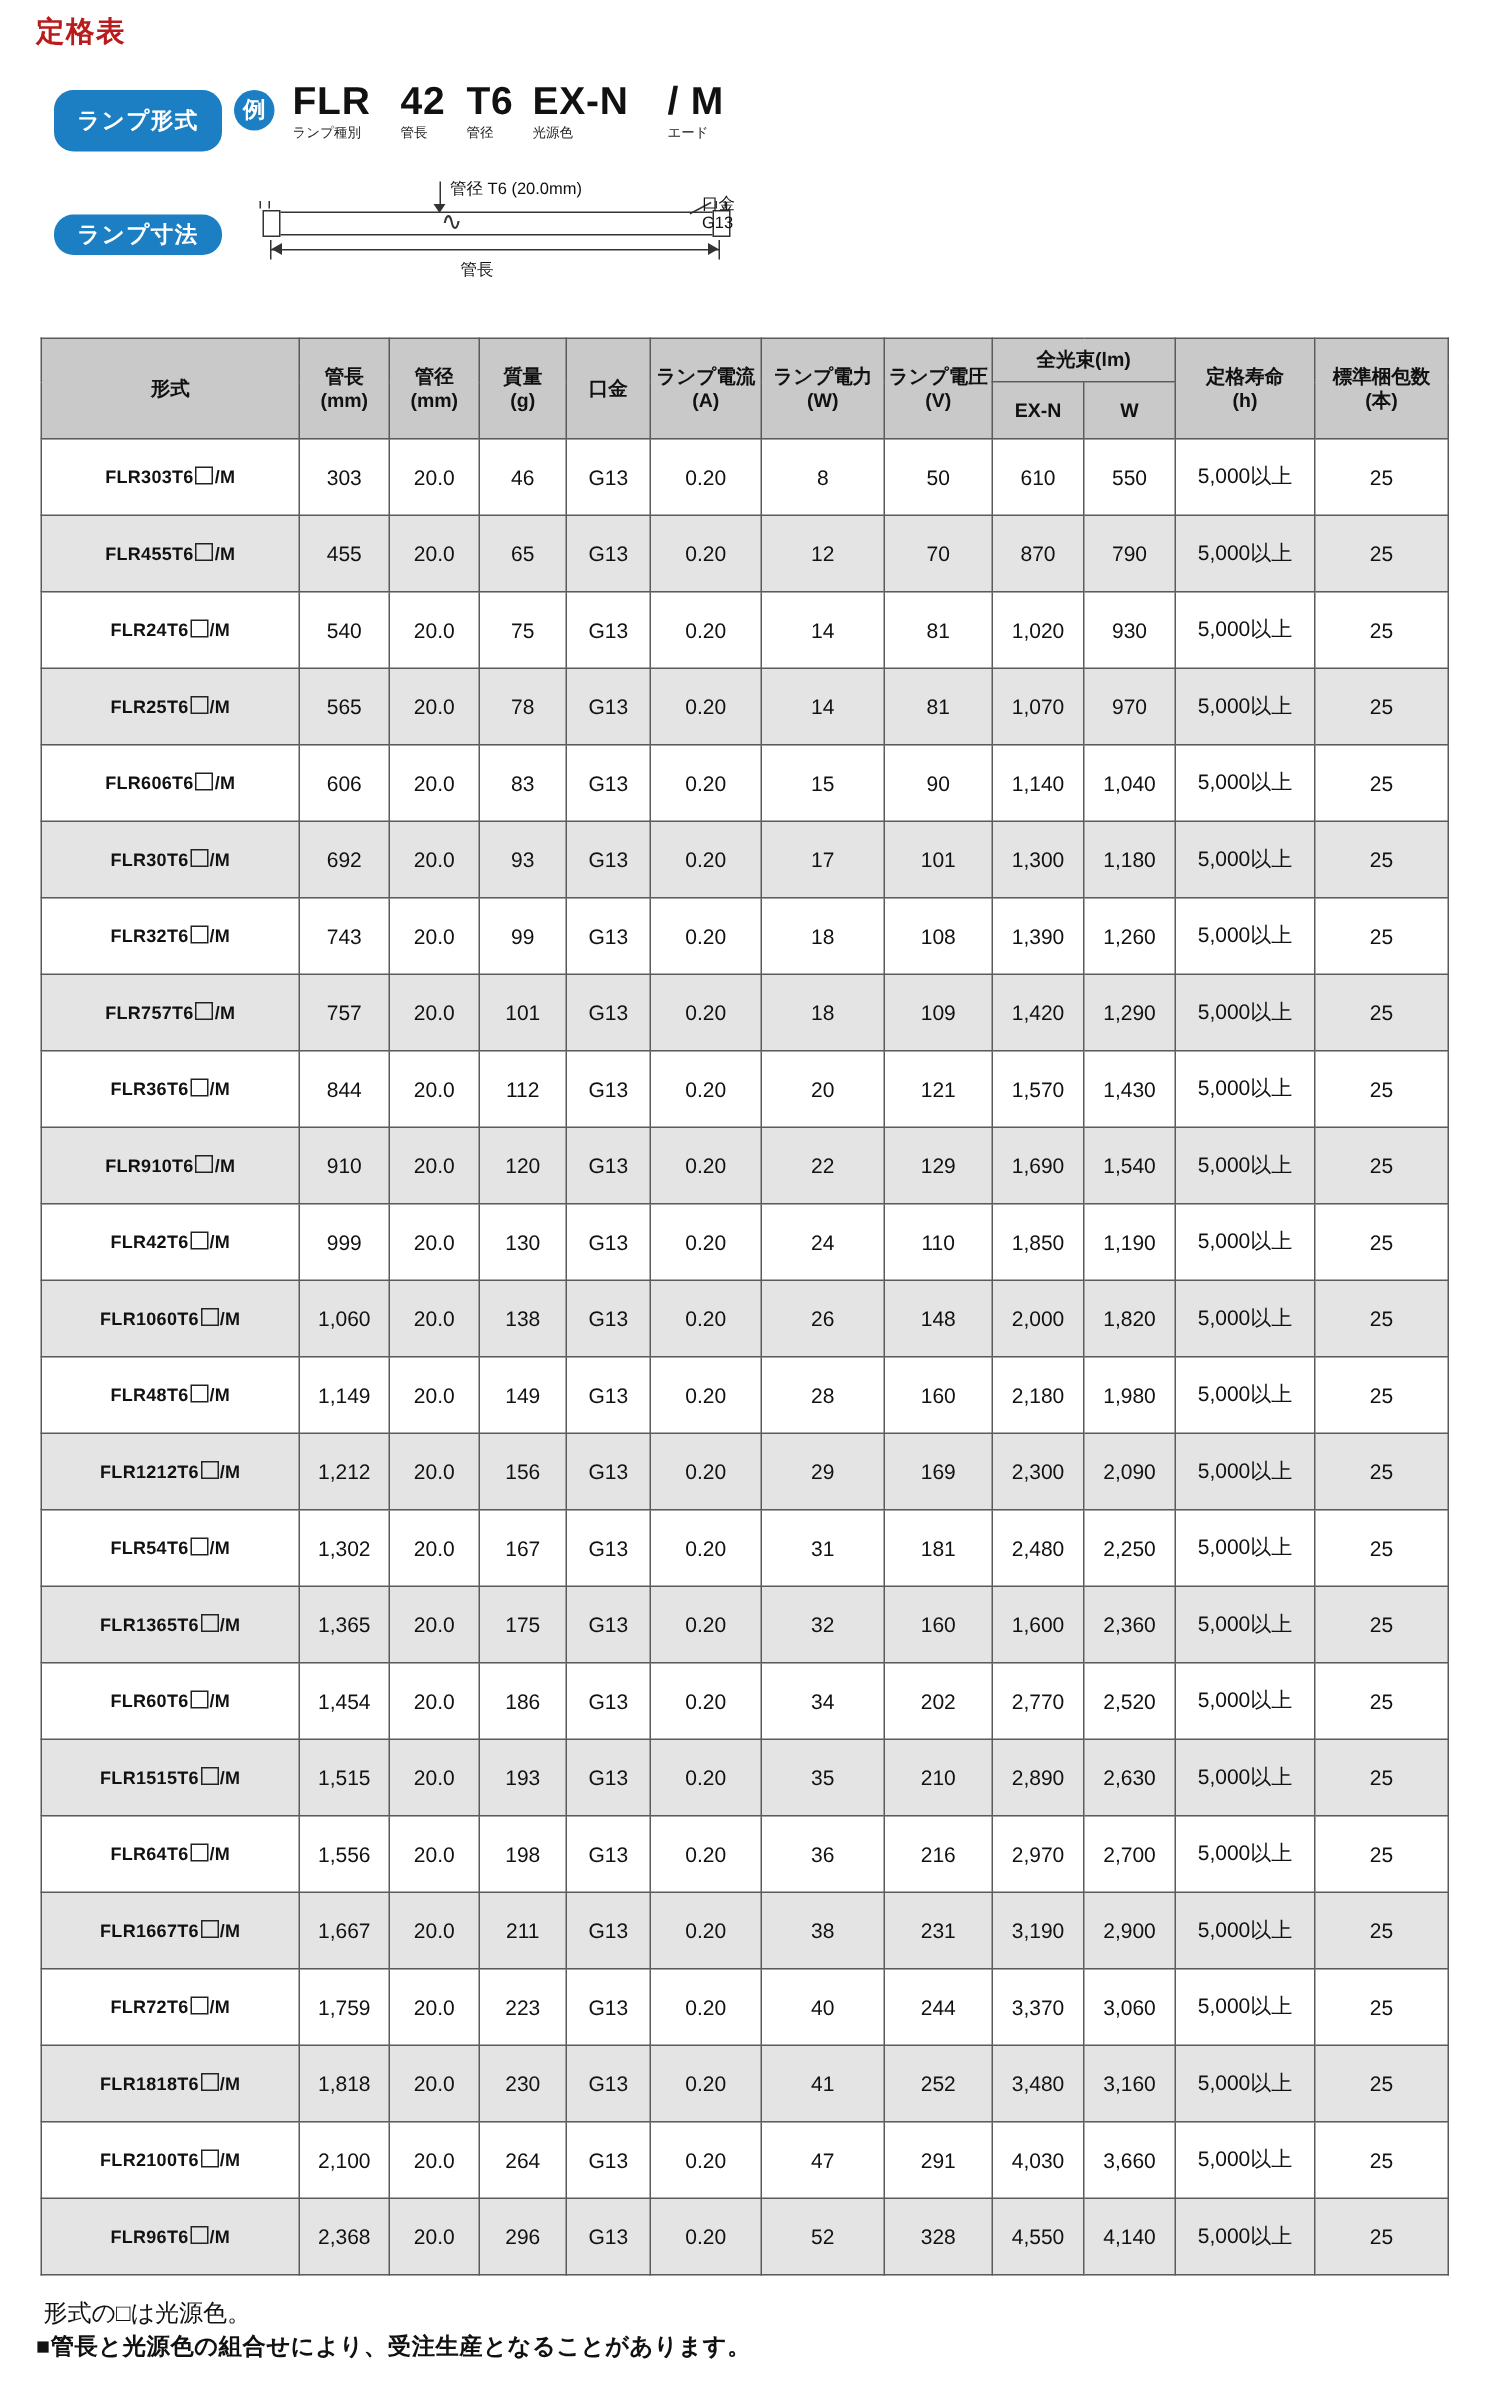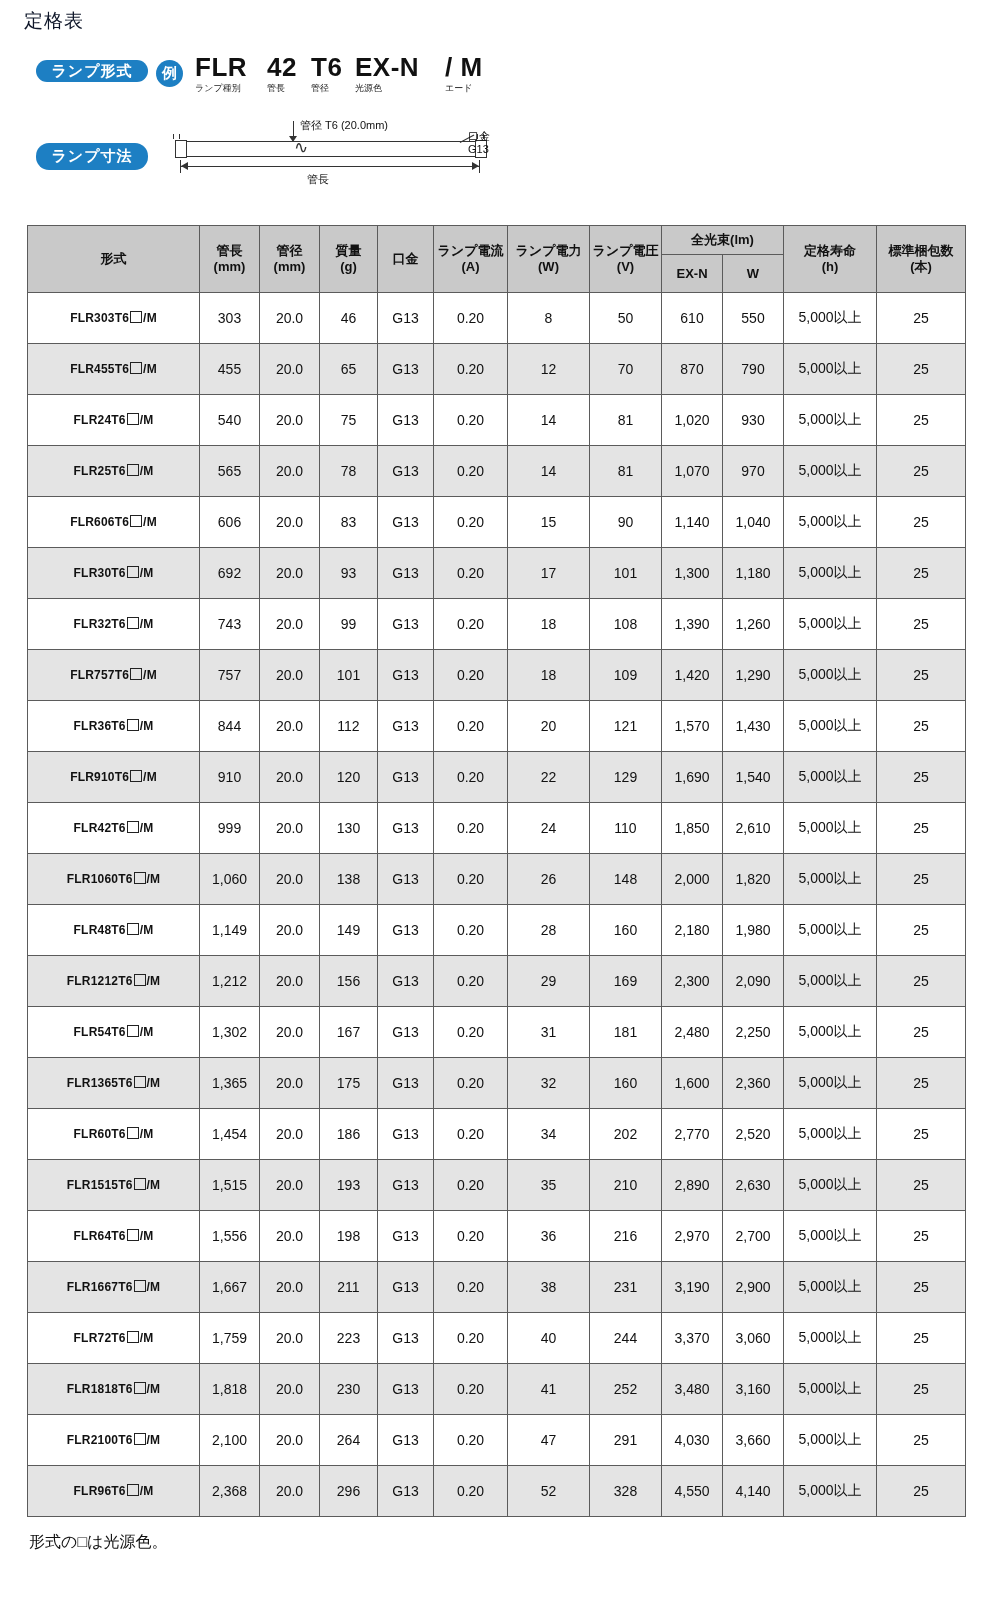--- a/index.html
+++ b/index.html
@@ -22,43 +22,43 @@
     box-sizing: border-box;
     padding: 0;
   }
 
   
   .page-title {
     position: absolute;
     left: 24px;
     top: 8px;
     font-size: 19px;
-    font-weight: normal;
+    font-weight: bold;
     letter-spacing: 1px;
-    color: #0f172a;
+    color: #b91c1c;
   }
 
   
   .pill {
     display: inline-flex;
     align-items: center;
     justify-content: center;
     background: #1d7fc3;
     color: #ffffff;
     font-weight: bold;
     border-radius: 13px;
     font-size: 15px;
     letter-spacing: 1px;
   }
   .pill-type {
     position: absolute;
     left: 36px;
     top: 60px;
     width: 112px;
-    height: 22px;
+    height: 41px;
   }
   .pill-dim {
     position: absolute;
     left: 36px;
     top: 143px;
     width: 112px;
     height: 27px;
   }
   .ex-circle {
     position: absolute;
@@ -577,21 +577,21 @@
           <tr>
             <td><span>FLR42T6</span><span class="sq"></span><span>/M</span></td>
             <td>999</td>
             <td>20.0</td>
             <td>130</td>
             <td>G13</td>
             <td>0.20</td>
             <td>24</td>
             <td>110</td>
             <td>1,850</td>
-            <td>2,610</td>
+            <td>1,190</td>
             <td>5,000以上</td>
             <td>25</td>
           </tr>
           <tr class="alt">
             <td><span>FLR1060T6</span><span class="sq"></span><span>/M</span></td>
             <td>1,060</td>
             <td>20.0</td>
             <td>138</td>
             <td>G13</td>
             <td>0.20</td>
@@ -768,14 +768,15 @@
             <td>4,550</td>
             <td>4,140</td>
             <td>5,000以上</td>
             <td>25</td>
           </tr>
         </tbody>
     </table>
   </div>
 
   <div class="note1">形式の□は光源色。</div>
+  <div class="note2">■管長と光源色の組合せにより、受注生産となることがあります。</div>
 
 </div>
 
 </body></html>

